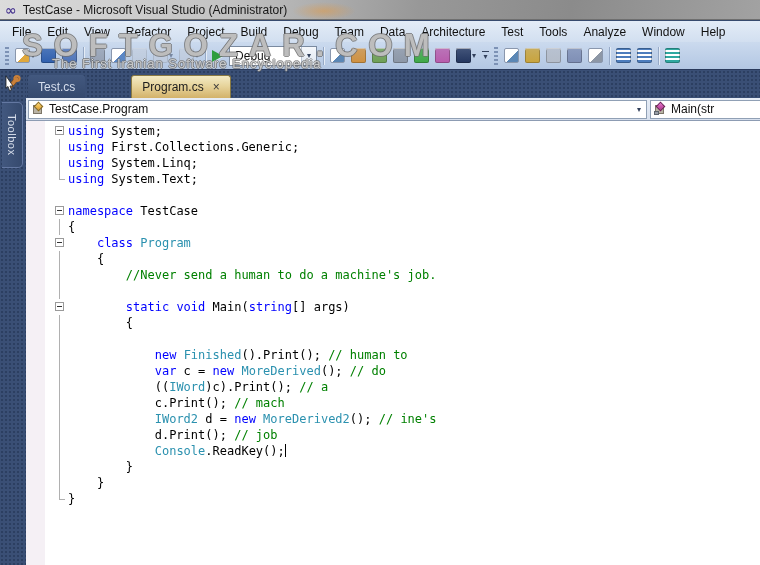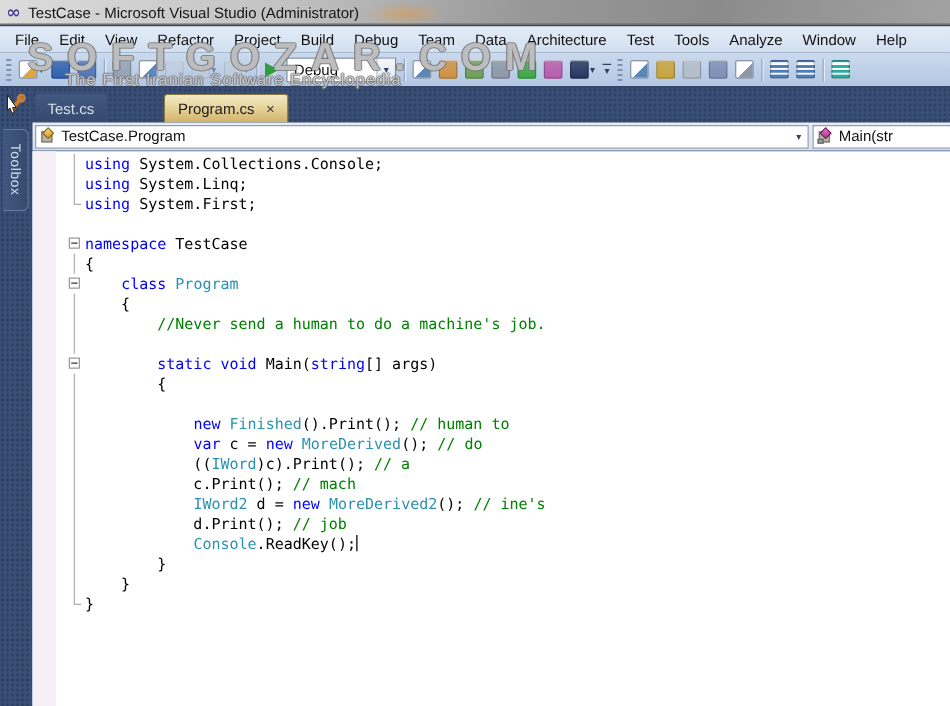--- a/index.html
+++ b/index.html
@@ -265,23 +265,24 @@
           <span class="dia dia-method"></span>
           <span class="lock"></span>
         </span>
       <span class="nc-text">Main(str</span>
     </div>
   </div>
 
   <div class="editor">
     <div class="sel-margin"></div>
     <div class="code-scroll">
-        <div class="code-line"><span class="fold-cell"><span class="fold-line"></span></span><span class="code-text"><span class="tk-kw">using</span><span class="tk-pl"> System.Collections.Console;</span></span></div>
+        <div class="code-line"><span class="fold-cell"><span class="fold-minus"></span></span><span class="code-text"><span class="tk-kw">using</span><span class="tk-pl"> System;</span></span></div>
+        <div class="code-line"><span class="fold-cell"><span class="fold-line"></span></span><span class="code-text"><span class="tk-kw">using</span><span class="tk-pl"> First.Collections.Generic;</span></span></div>
         <div class="code-line"><span class="fold-cell"><span class="fold-line"></span></span><span class="code-text"><span class="tk-kw">using</span><span class="tk-pl"> System.Linq;</span></span></div>
-        <div class="code-line"><span class="fold-cell"><span class="fold-end"></span></span><span class="code-text"><span class="tk-kw">using</span><span class="tk-pl"> System.First;</span></span></div>
+        <div class="code-line"><span class="fold-cell"><span class="fold-end"></span></span><span class="code-text"><span class="tk-kw">using</span><span class="tk-pl"> System.Text;</span></span></div>
         <div class="code-line"><span class="fold-cell"></span><span class="code-text"></span></div>
         <div class="code-line"><span class="fold-cell"><span class="fold-minus"></span></span><span class="code-text"><span class="tk-kw">namespace</span><span class="tk-pl"> TestCase</span></span></div>
         <div class="code-line"><span class="fold-cell"><span class="fold-line"></span></span><span class="code-text"><span class="tk-pl">{</span></span></div>
         <div class="code-line"><span class="fold-cell"><span class="fold-minus"></span></span><span class="code-text"><span class="tk-pl">    </span><span class="tk-kw">class</span><span class="tk-pl"> </span><span class="tk-ty">Program</span></span></div>
         <div class="code-line"><span class="fold-cell"><span class="fold-line"></span></span><span class="code-text"><span class="tk-pl">    {</span></span></div>
         <div class="code-line"><span class="fold-cell"><span class="fold-line"></span></span><span class="code-text"><span class="tk-pl">        </span><span class="tk-cm">//Never send a human to do a machine's job.</span></span></div>
         <div class="code-line"><span class="fold-cell"><span class="fold-line"></span></span><span class="code-text"></span></div>
         <div class="code-line"><span class="fold-cell"><span class="fold-minus"></span></span><span class="code-text"><span class="tk-pl">        </span><span class="tk-kw">static</span><span class="tk-pl"> </span><span class="tk-kw">void</span><span class="tk-pl"> Main(</span><span class="tk-kw">string</span><span class="tk-pl">[] args)</span></span></div>
         <div class="code-line"><span class="fold-cell"><span class="fold-line"></span></span><span class="code-text"><span class="tk-pl">        {</span></span></div>
         <div class="code-line"><span class="fold-cell"><span class="fold-line"></span></span></div>

